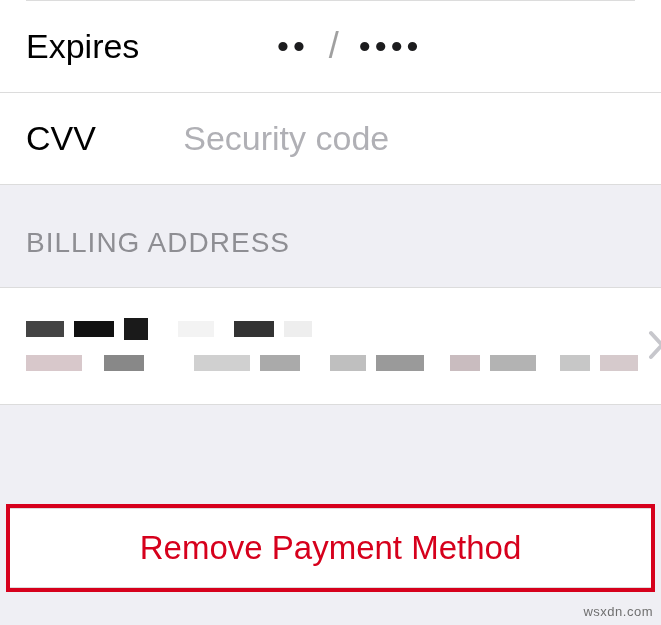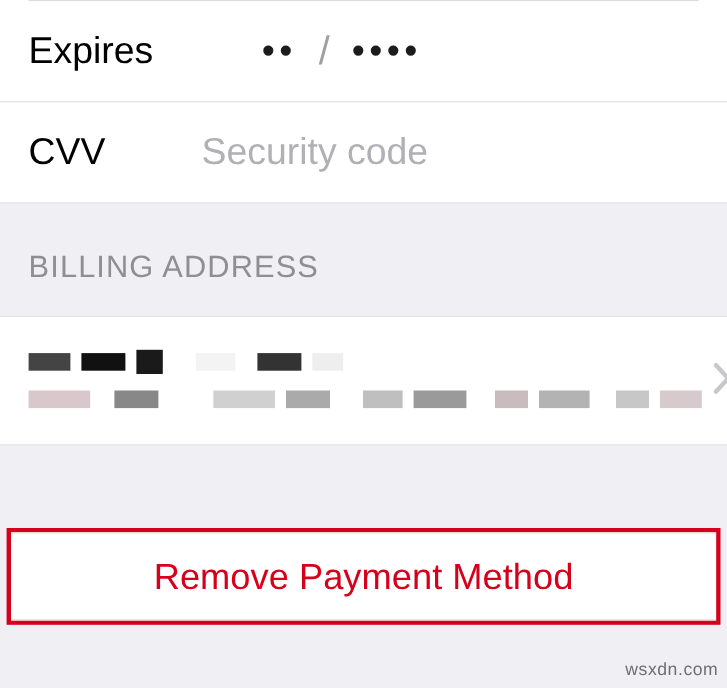--- a/index.html
+++ b/index.html
@@ -22,20 +22,21 @@
     .form-row {
       display: flex;
       align-items: center;
       padding: 0 26px;
       min-height: 92px;
       border-top: 1px solid #dcdcdc;
     }
     .form-row.first {
       border-top: none;
       position: relative;
+      gap: 39px;
     }
     .form-row.first::before{
       content:"";
       position:absolute;
       top:0; left:26px; right:26px;
       height:1px;
       background:#dcdcdc;
     }
     .form-section {
       border-bottom: 1px solid #dcdcdc;
@@ -96,41 +97,41 @@
     }
     .chevron {
       color: #c7c7cc;
       font-size: 40px;
       padding-left: 10px;
     }
     .remove-wrap {
       position: absolute;
       left: 6px;
       right: 6px;
-      top: 480px;
+      top: 504px;
       border: 4px solid #d6001c;
       background: #7dd3fc;
     }
     .remove-button {
       width: 100%;
       background: #fff;
       border: none;
       color: #d6001c;
       font-size: 33px;
       font-weight: 500;
       padding: 20px 0;
       text-align: center;
       border-top: 1px solid #dcdcdc;
       border-bottom: 1px solid #dcdcdc;
     }
     .watermark {
       position: absolute;
       right: 8px;
       bottom: 6px;
-      font-size: 16px;
+      font-size: 13px;
       color: #6f6f6f;
       letter-spacing: 0.5px;
       text-align: right;
     }
     input.placeholder-input{
       border:none;
       outline:none;
       font-size:34px;
       color:#4c1d95;
       width:100%;

